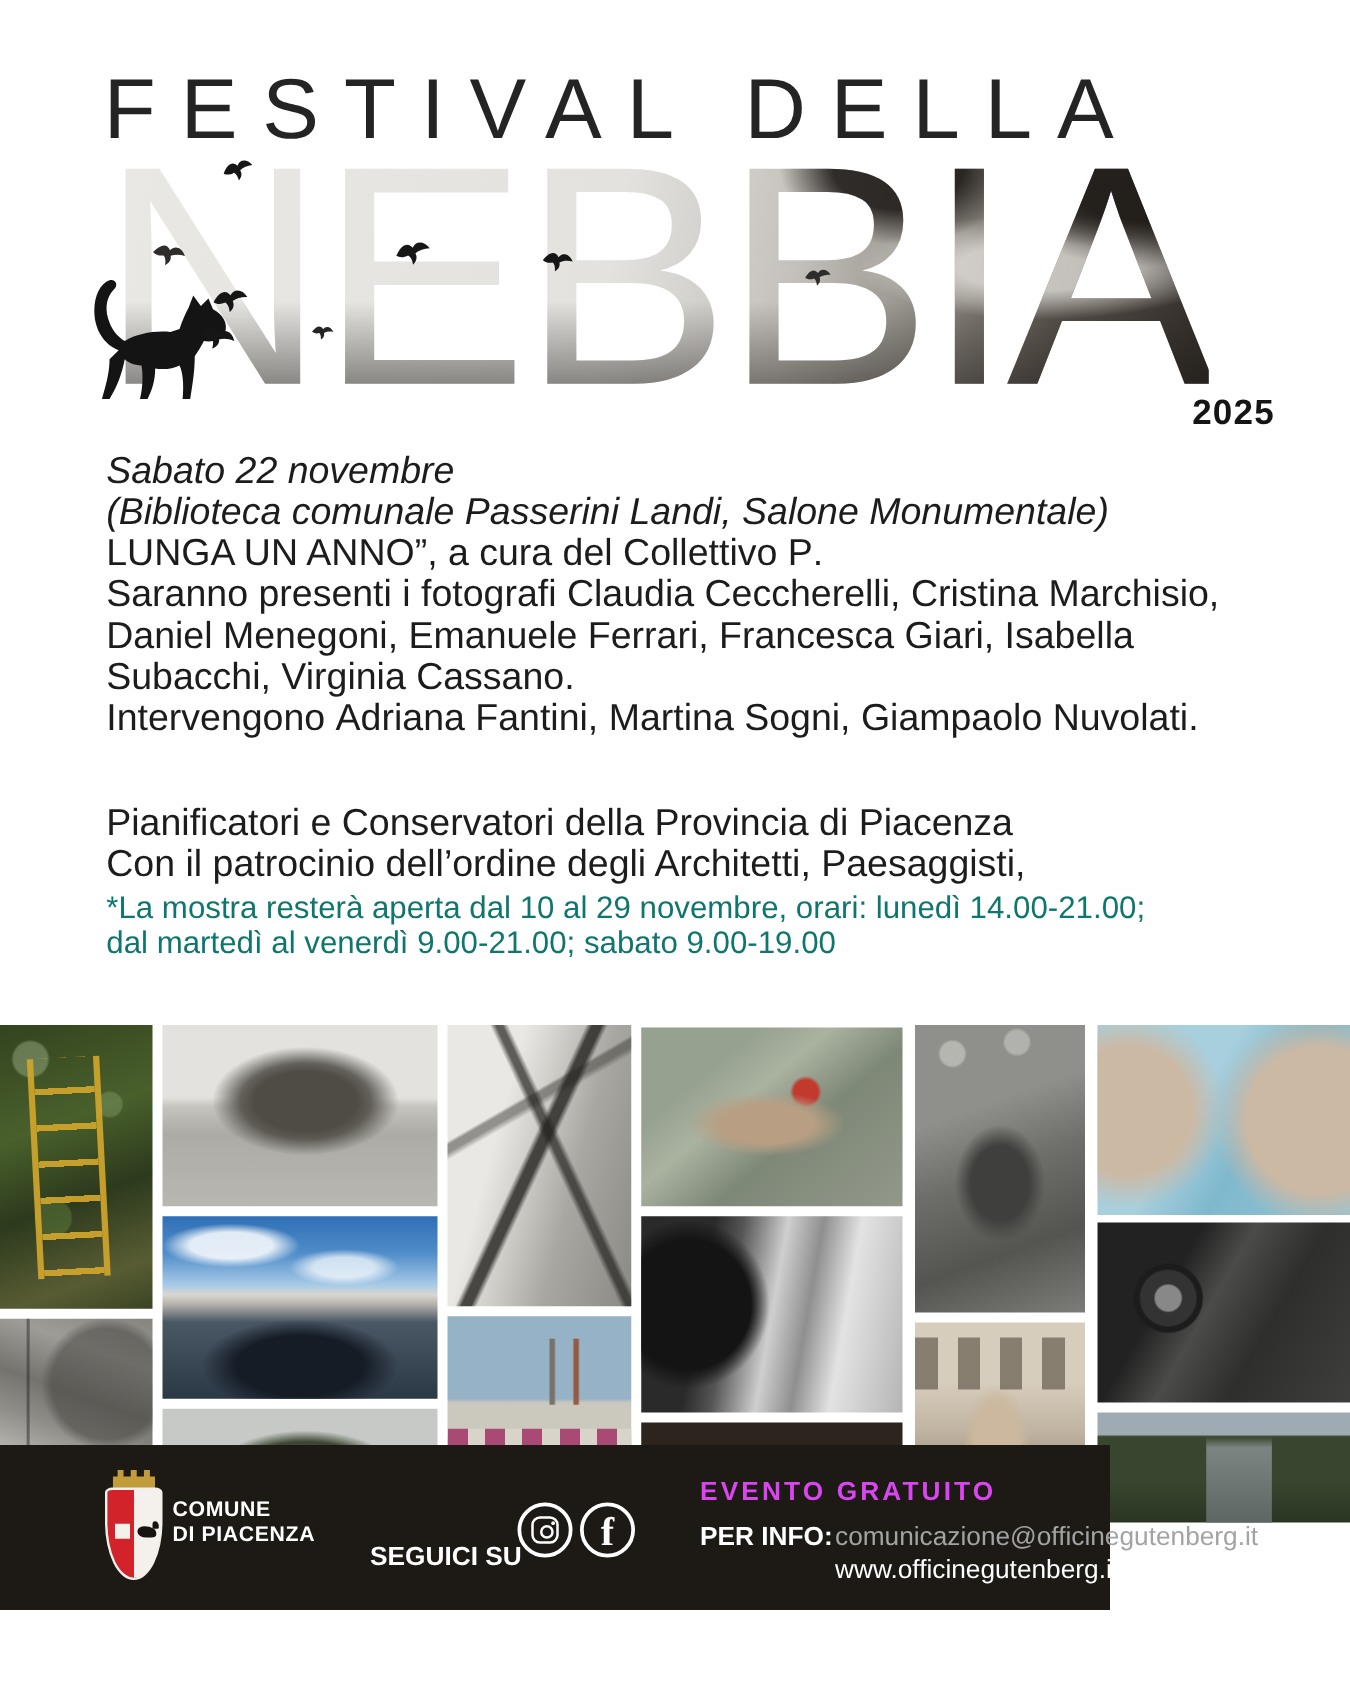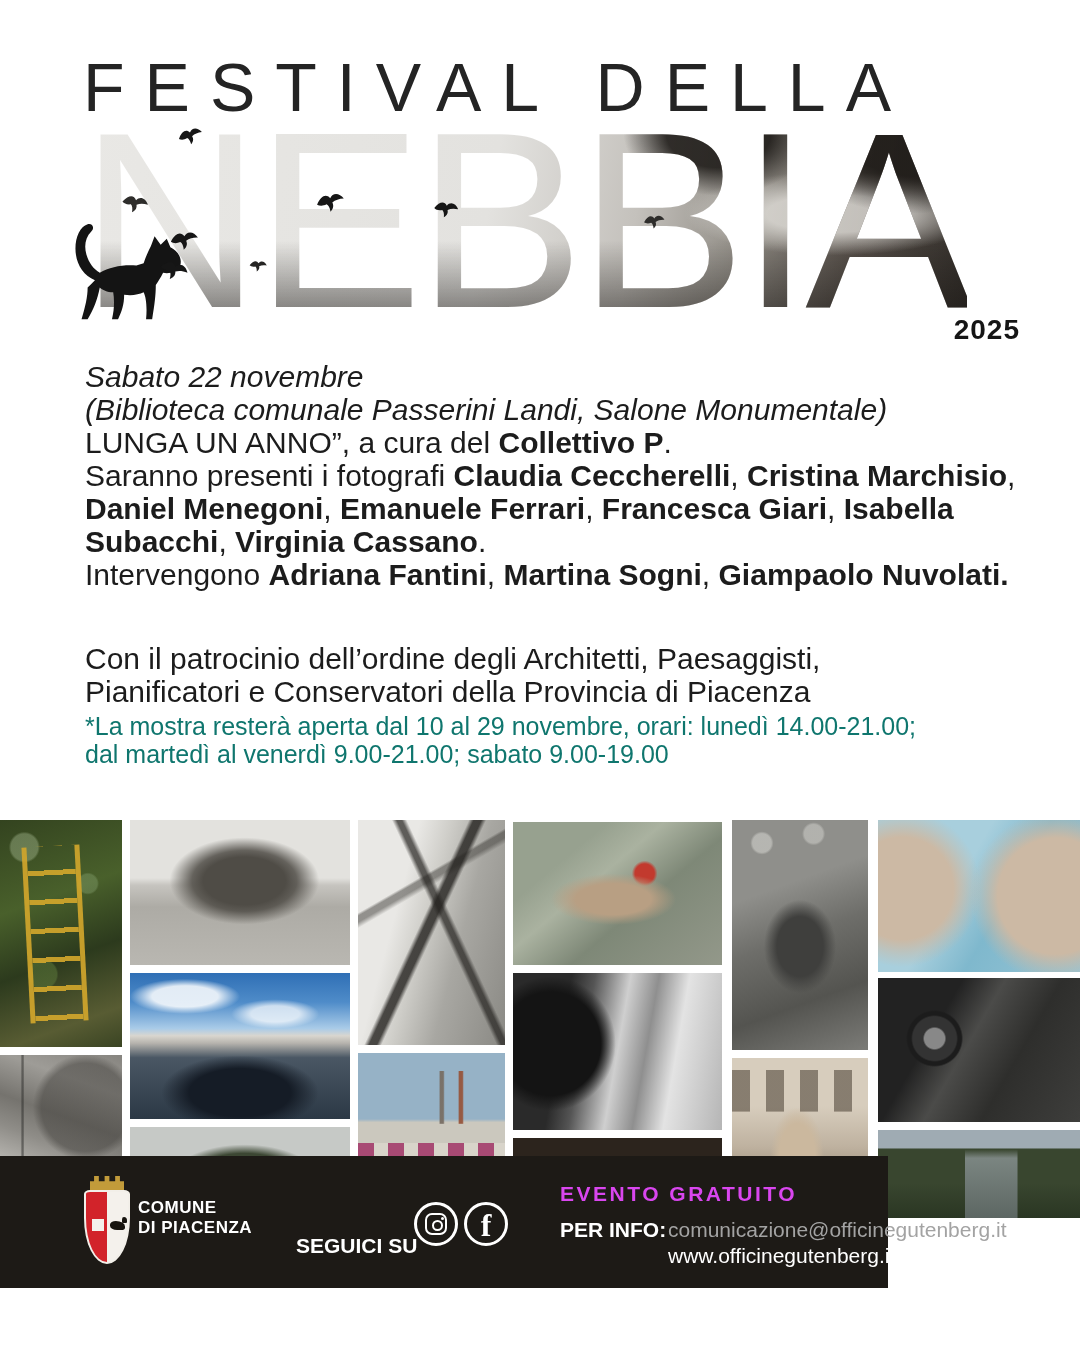--- a/index.html
+++ b/index.html
@@ -25,21 +25,21 @@
   .bird.b2{fill:#2e2d2b;} .bird.b5{fill:#262524;}
 
   
   .details{position:absolute;left:85px;top:360px;width:940px;font-size:30px;
            line-height:33px;font-weight:500;color:#1c1c1c;}
   .patro{position:absolute;left:85px;top:642px;width:940px;font-size:30px;
          line-height:33px;font-weight:500;color:#1c1c1c;}
   .note{position:absolute;left:85px;top:712px;width:940px;font-size:25px;
         line-height:28px;font-weight:500;color:#0f766e;}
   .tline{white-space:nowrap;}
-  .tline .b{font-weight:700;}
+  .tline .b{font-weight:400;}
   .tline .i{font-style:italic;}
 
   
   .collage{position:absolute;left:0;top:818px;width:1080px;height:404px;background:#fff;}
   .tile{position:absolute;}
   .t-ladder{background:
       radial-gradient(circle at 20% 12%, rgba(190,210,170,.35) 0 6%, transparent 7%),
       radial-gradient(circle at 72% 28%, rgba(150,180,130,.32) 0 5%, transparent 6%),
       radial-gradient(circle at 35% 68%, rgba(95,125,60,.5) 0 8%, transparent 9%),
       linear-gradient(160deg,#33431f,#49602b 35%,#2c3a1d 60%,#585c33 85%,#3a4423);}
@@ -185,22 +185,22 @@
   <div class="details">
       <div class="tline"><span class="i">Sabato 22 novembre</span></div>
       <div class="tline"><span class="i">(Biblioteca comunale Passerini Landi, Salone Monumentale)</span></div>
       <div class="tline"><span>LUNGA UN ANNO”, a cura del </span><span class="b">Collettivo P</span><span>.</span></div>
       <div class="tline"><span>Saranno presenti i fotografi </span><span class="b">Claudia Ceccherelli</span><span>, </span><span class="b">Cristina Marchisio</span><span>,</span></div>
       <div class="tline"><span class="b">Daniel Menegoni</span><span>, </span><span class="b">Emanuele Ferrari</span><span>, </span><span class="b">Francesca Giari</span><span>, </span><span class="b">Isabella</span></div>
       <div class="tline"><span class="b">Subacchi</span><span>, </span><span class="b">Virginia Cassano</span><span>.</span></div>
       <div class="tline"><span>Intervengono </span><span class="b">Adriana Fantini</span><span>, </span><span class="b">Martina Sogni</span><span>, </span><span class="b">Giampaolo Nuvolati.</span></div>
     </div>
   <div class="patro">
+      <div class="tline"><span>Pianificatori e Conservatori della Provincia di Piacenza</span></div>
       <div class="tline"><span>Con il patrocinio dell’ordine degli Architetti, Paesaggisti,</span></div>
-      <div class="tline"><span>Pianificatori e Conservatori della Provincia di Piacenza</span></div>
     </div>
   <div class="note">
       <div class="tline"><span>*La mostra resterà aperta dal 10 al 29 novembre, orari: lunedì 14.00-21.00;</span></div>
       <div class="tline"><span>dal martedì al venerdì 9.00-21.00; sabato 9.00-19.00</span></div>
     </div>
 
   <div class="collage">
     <div class="tile t-ladder" style="left:0;top:2px;width:122px;height:227px">
         <div class="ladder"></div>
       </div>

